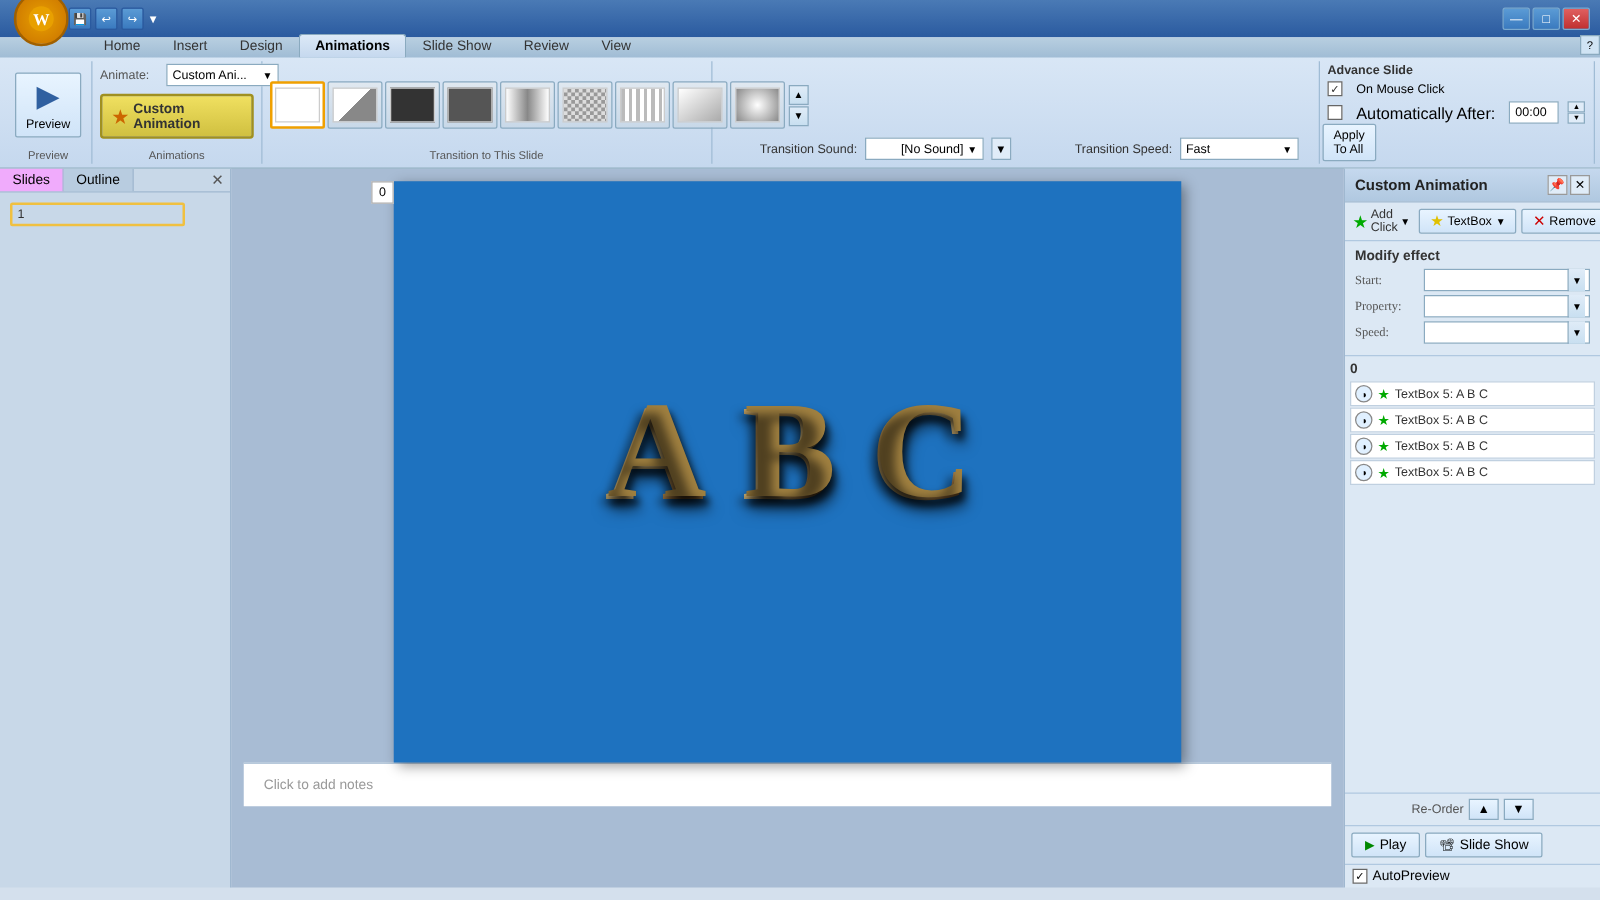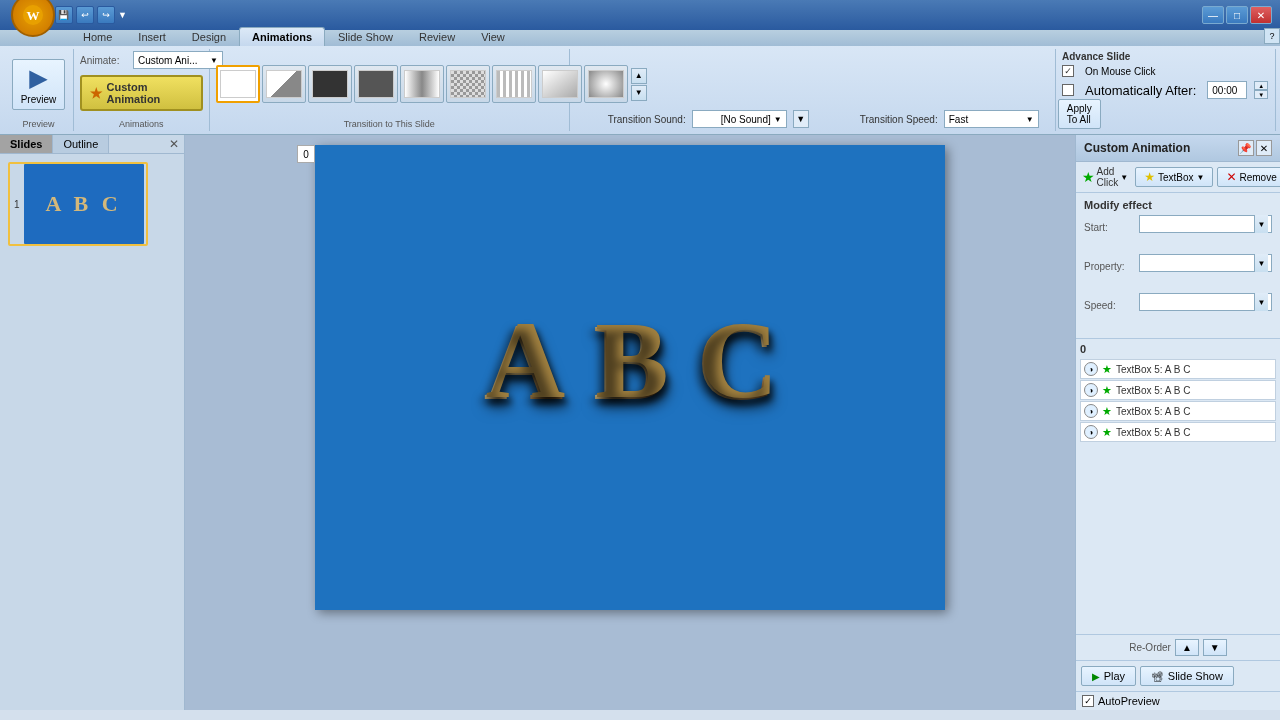--- a/index.html
+++ b/index.html
@@ -27,21 +27,21 @@
     .ribbon-group-content { display: flex; align-items: center; gap: 3px; flex: 1; }
     .qa-btn { width: 18px; height: 18px; background: linear-gradient(to bottom, #5b9bd5, #3a7abf); border: 1px solid #2a5a9f; border-radius: 2px; color: white; font-size: 9px; cursor: pointer; display: flex; align-items: center; justify-content: center; }
     
     
     .main-area { display: flex; height: calc(720px - 120px - 25px); }
     
     
     .slide-panel { width: 185px; background: #c8d8e8; border-right: 1px solid #a0b8d0; display: flex; flex-direction: column; }
     .panel-tabs { display: flex; border-bottom: 1px solid #a0b8d0; }
     .panel-tab { padding: 3px 10px; font-size: 11px; cursor: pointer; background: #b8cce0; border-right: 1px solid #a0b8d0; }
-    .panel-tab.active { background: #a3a3a3; font-weight: 700; }
+    .panel-tab.active { background: #f0abfc; font-weight: 400; }
     .close-panel { margin-left: auto; padding: 2px 5px; cursor: pointer; font-size: 12px; color: #555; }
     .slide-thumbnail-area { padding: 8px; flex: 1; overflow-y: auto; }
     .slide-thumb { border: 2px solid #f0c040; border-radius: 2px; overflow: hidden; cursor: pointer; width: 140px; display: flex; align-items: center; }
     .slide-num { font-size: 10px; color: #333; padding: 2px 4px; }
     .slide-thumb-img { width: 120px; height: 80px; background: #1e6bbf; border-radius: 1px; display: flex; align-items: center; justify-content: center; font-size: 22px; font-weight: bold; color: #d4b87a; letter-spacing: 4px; font-family: serif; }
     
     
     .canvas-area { flex: 1; background: #a8bcd4; display: flex; flex-direction: column; align-items: center; justify-content: flex-start; padding: 10px; overflow: hidden; position: relative; }
     .slide-canvas { width: 630px; height: 465px; background: #1e72bf; position: relative; box-shadow: 3px 3px 10px rgba(0,0,0,0.4); }
     .slide-abc { width: 100%; height: 100%; display: flex; align-items: center; justify-content: center; }
@@ -58,21 +58,21 @@
     .anim-panel-title { font-size: 12px; font-weight: bold; color: #222; }
     .anim-panel-controls { display: flex; gap: 2px; }
     .anim-ctrl-btn { width: 16px; height: 16px; font-size: 10px; cursor: pointer; border: 1px solid #999; background: #e0ecf8; display: flex; align-items: center; justify-content: center; }
     
     .anim-toolbar { display: flex; align-items: center; gap: 4px; padding: 4px 6px; border-bottom: 1px solid #b0c8e0; }
     .anim-btn { padding: 2px 8px; font-size: 10px; border: 1px solid #8aaac0; background: linear-gradient(to bottom, #e8f4ff, #d0e4f8); cursor: pointer; border-radius: 2px; display: flex; align-items: center; gap: 3px; }
     .anim-btn-star { color: #e0c000; font-size: 12px; }
     
     .modify-section { padding: 6px 8px; border-bottom: 1px solid #b0c8e0; }
     .modify-title { font-size: 11px; font-weight: bold; color: #333; margin-bottom: 4px; }
-    .modify-row { display: flex; align-items: flex-end; margin-bottom: 21px; }
+    .modify-row { display: flex; align-items: center; margin-bottom: 3px; font-family: Liberation Serif, serif; }
     .modify-label { width: 55px; font-size: 10px; color: #555; }
     .modify-input { flex: 1; height: 18px; border: 1px solid #8aaac0; background: white; font-size: 10px; display: flex; align-items: center; padding: 0 3px; position: relative; }
     .modify-dropdown { width: 14px; height: 18px; border-left: 1px solid #8aaac0; background: linear-gradient(to bottom, #e0ecf8, #c8dff0); display: flex; align-items: center; justify-content: center; cursor: pointer; font-size: 8px; margin-left: auto; }
     
     .anim-list-area { flex: 1; padding: 4px; overflow-y: auto; }
     .anim-list-header { display: flex; align-items: center; margin-bottom: 4px; }
     .anim-count { font-size: 11px; font-weight: bold; color: #333; width: 20px; }
     .anim-list { display: flex; flex-direction: column; gap: 1px; }
     .anim-item { display: flex; align-items: center; gap: 4px; padding: 2px 3px; background: white; border: 1px solid #c0d0e0; cursor: pointer; }
     .anim-item-icon { width: 14px; height: 14px; border-radius: 50%; border: 1px solid #888; background: #e0f0ff; display: flex; align-items: center; justify-content: center; font-size: 8px; cursor: pointer; flex-shrink: 0; }
@@ -273,38 +273,38 @@
 
   <div class="slide-panel">
     <div class="panel-tabs">
       <div class="panel-tab active">Slides</div>
       <div class="panel-tab">Outline</div>
       <div class="close-panel">✕</div>
     </div>
     <div class="slide-thumbnail-area">
       <div class="slide-thumb">
         <span class="slide-num">1</span>
-        <div class="slide-thumb-img">
-          <span>A B C</span>
-        </div>
       </div>
     </div>
   </div>
 
   <div class="canvas-area">
     <div class="slide-canvas">
       <div class="slide-number-badge">0</div>
       <div class="slide-abc">
         <div class="abc-letters">
           <div class="abc-letter">A</div>
           <div class="abc-letter">B</div>
           <div class="abc-letter">C</div>
         </div>
       </div>
     </div>
+    <div class="notes-area">
+      <span>Click to add notes</span>
+    </div>
   </div>
 
   <div class="anim-panel">
     <div class="anim-panel-header">
       <span class="anim-panel-title">Custom Animation</span>
       <div class="anim-panel-controls">
         <div class="anim-ctrl-btn">📌</div>
         <div class="anim-ctrl-btn">✕</div>
       </div>
     </div>

